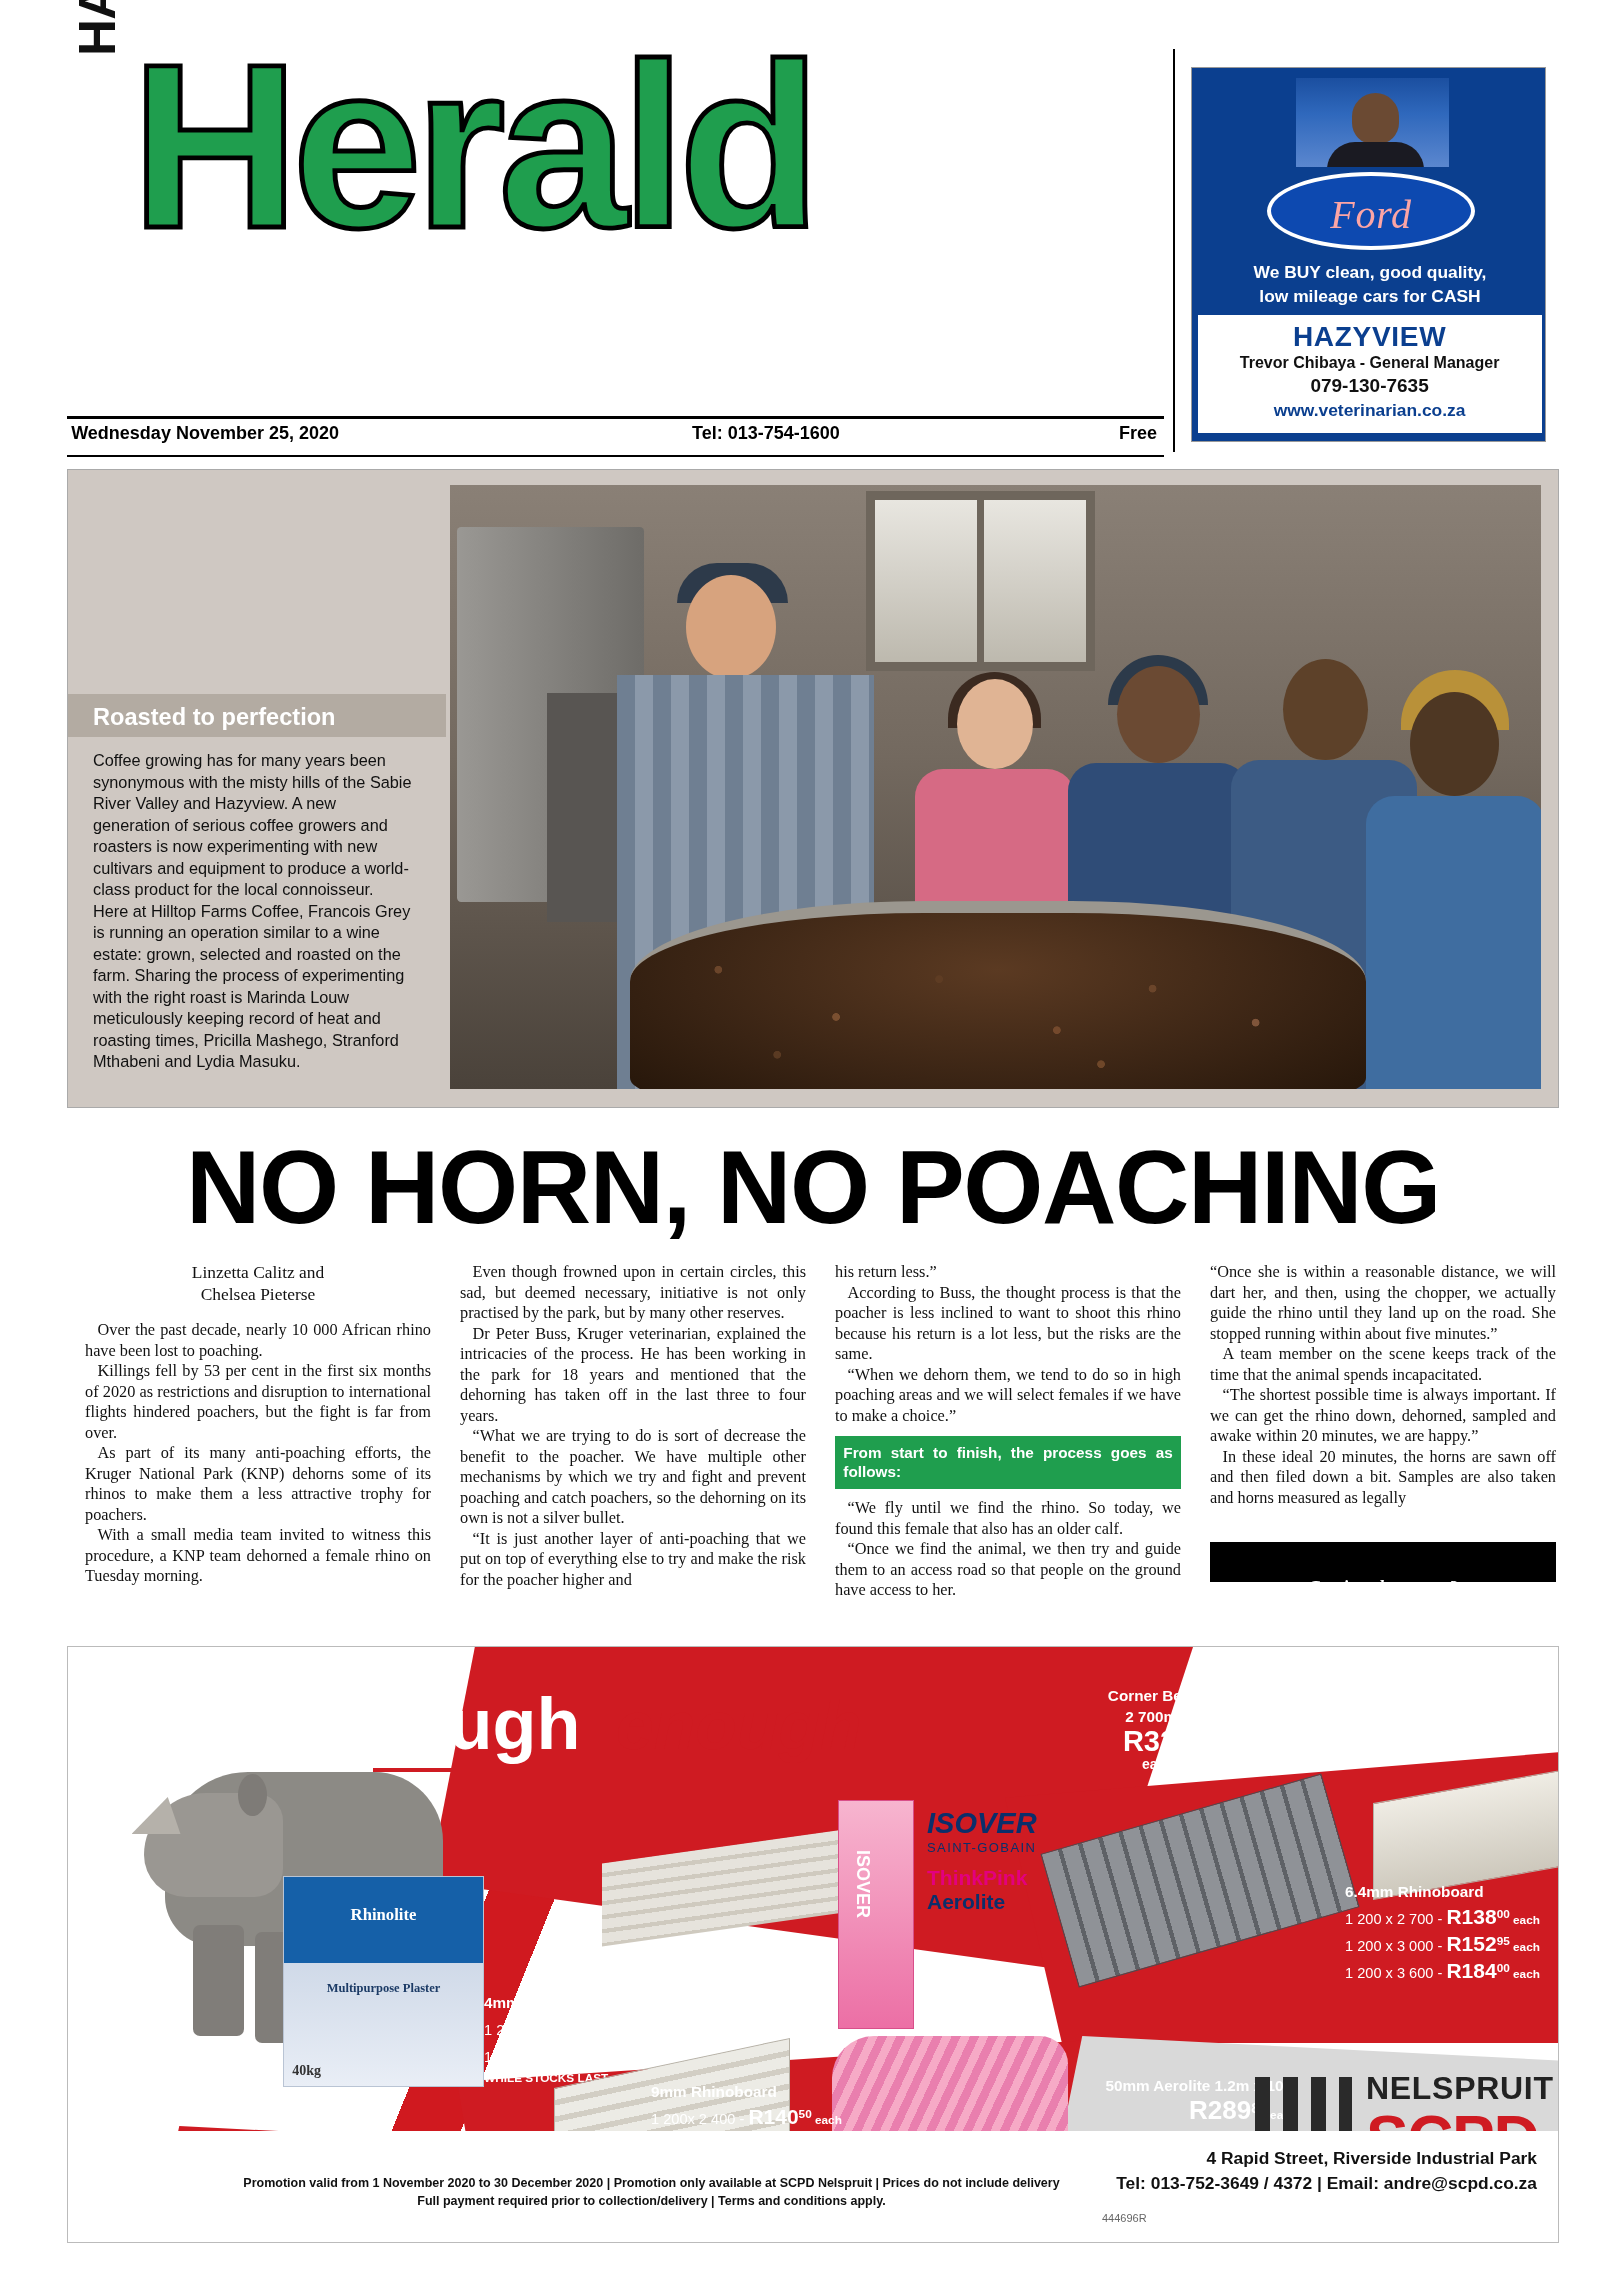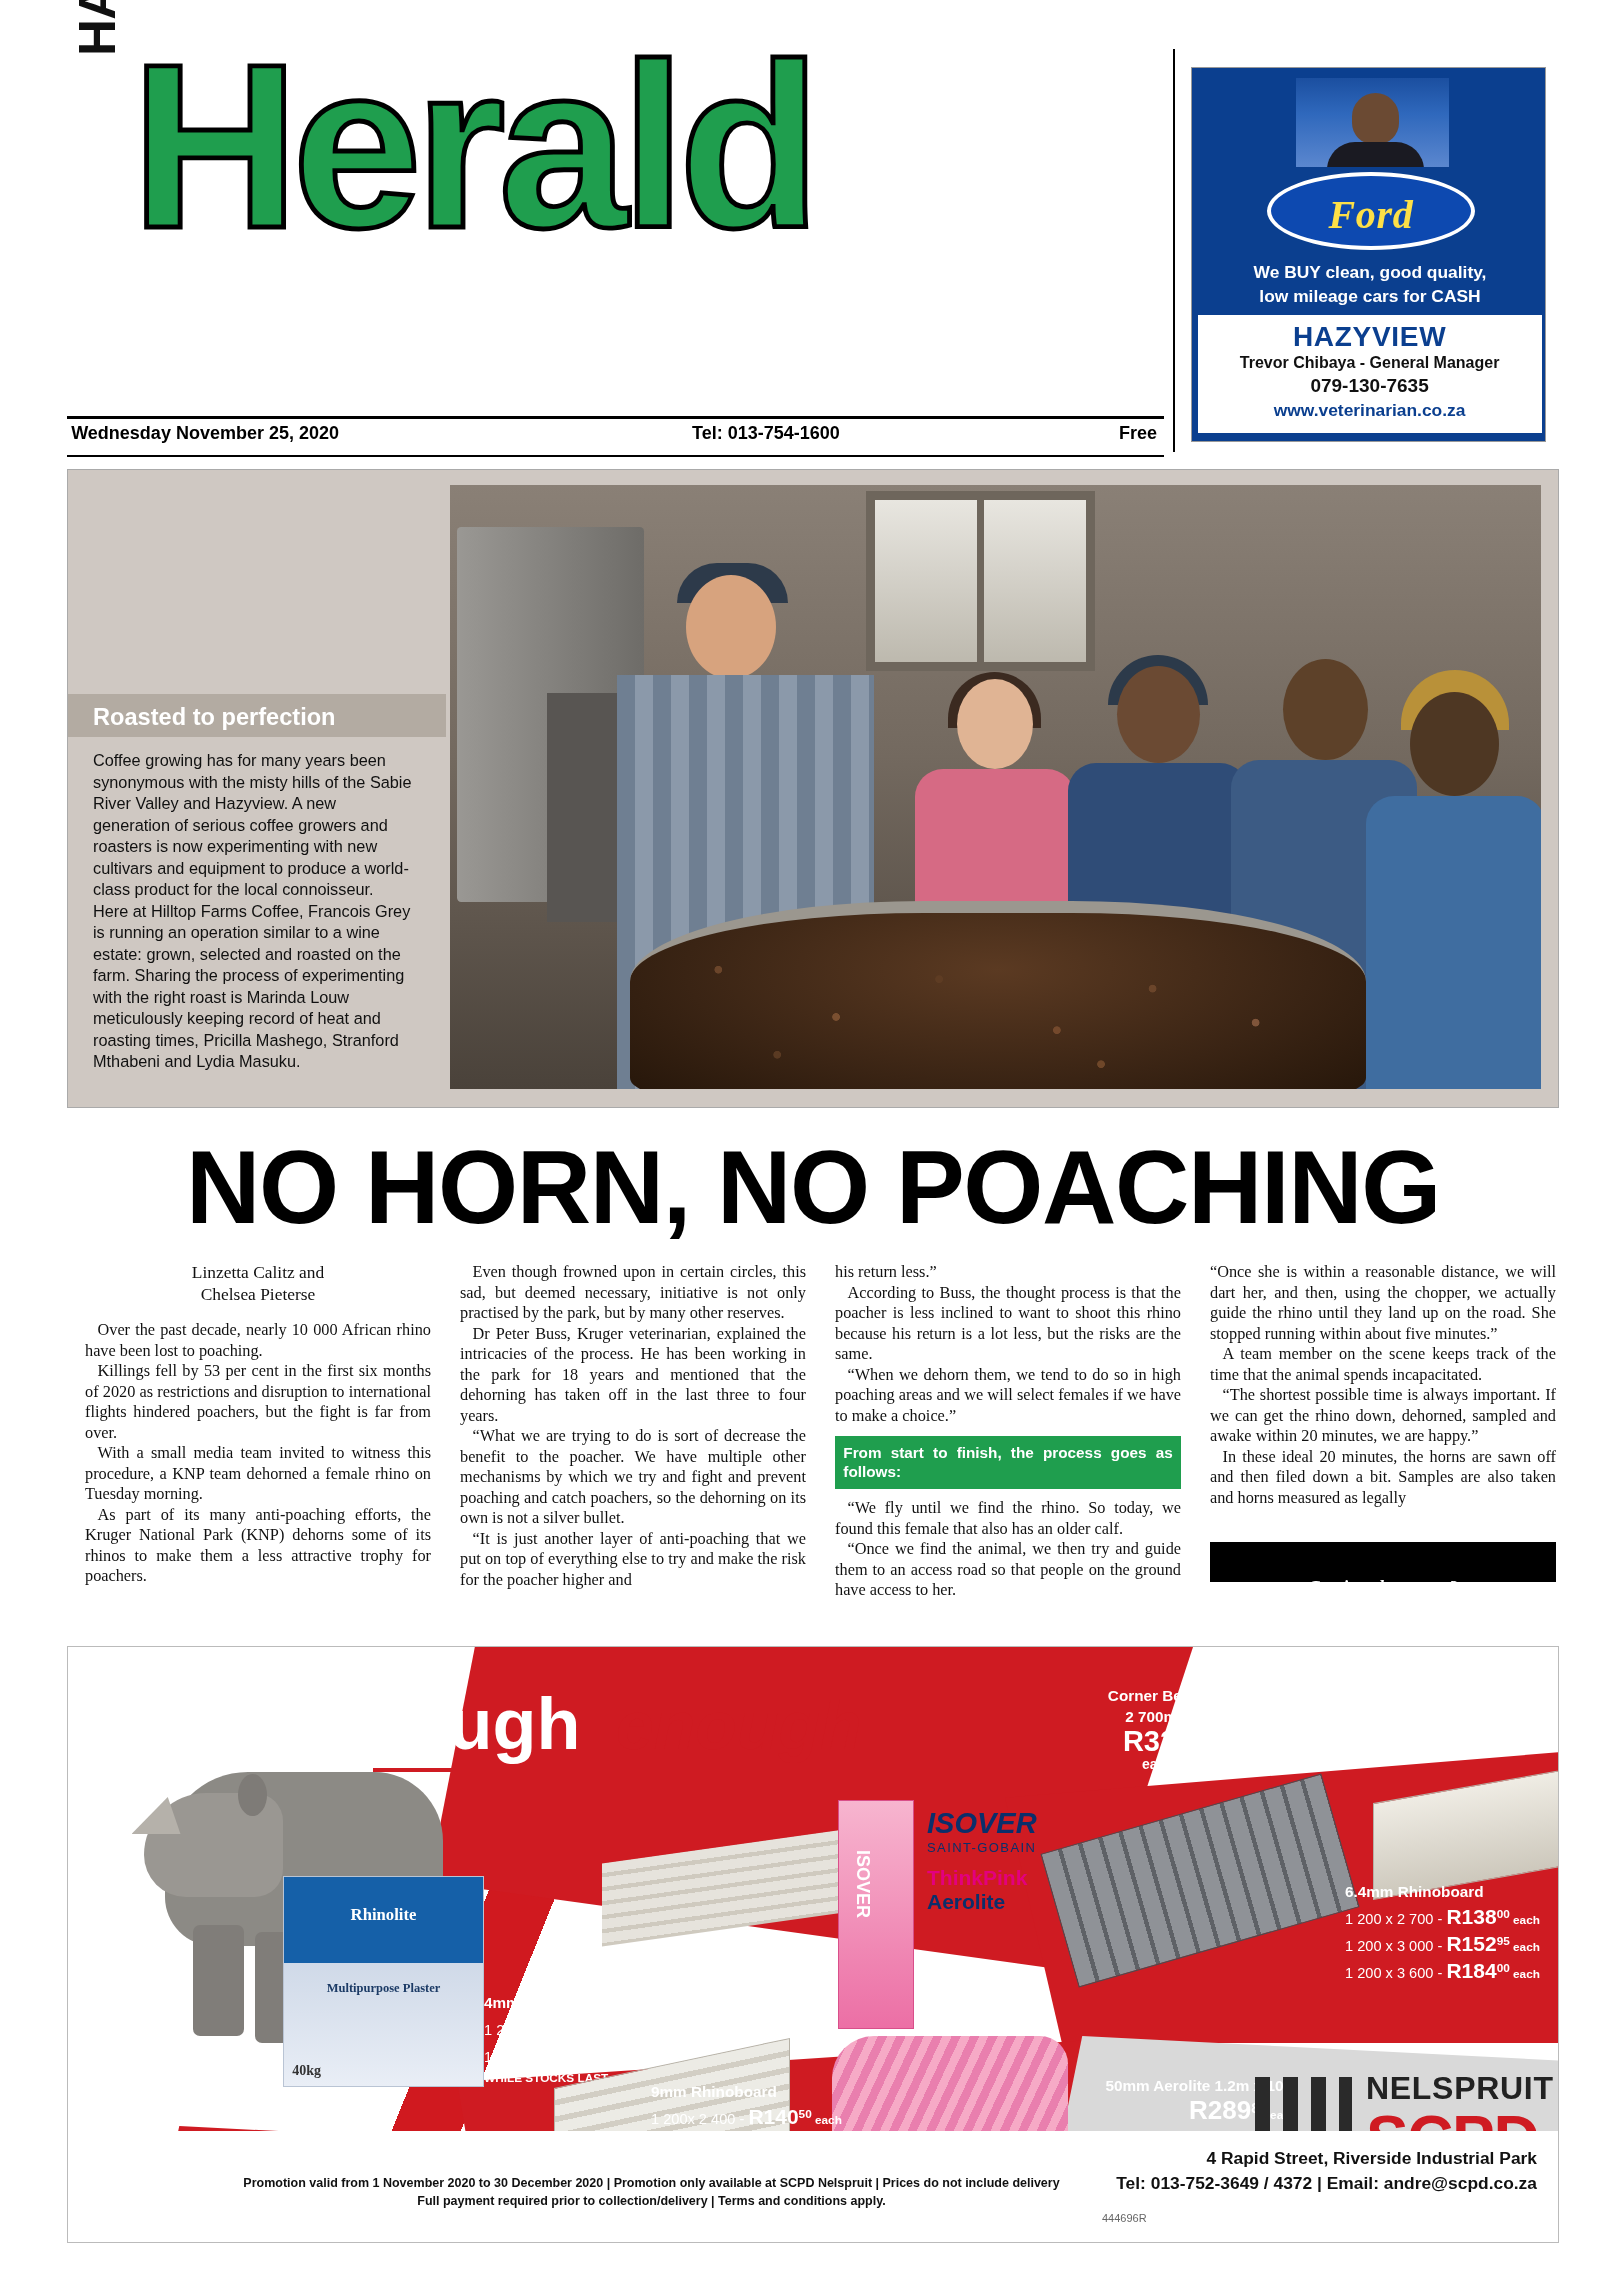--- a/index.html
+++ b/index.html
@@ -104,21 +104,21 @@
   .ford-body {
     position:absolute; left:30.5px; top:64px; width:97px; height:32px;
     background:#1a1a22; border-radius:28px 28px 0 0;
   }
   .ford-oval {
     position:absolute; left:75px; top:104px; width:208px; height:78px;
     background:#0d49b0; border:4.2px solid #ffffff; border-radius:50%/50%;
   }
   .ford-oval span {
     position:absolute; left:0; top:15.3px; width:100%;
-    text-align:center; color:#fde047; font-style:italic; font-weight:bold;
+    text-align:center; color:#fca5a5; font-style:italic; font-weight:normal;
     font-size:40px; font-family:"Liberation Serif", serif;
     letter-spacing:0.7px;
   }
   .ford-cash {
     position:absolute; left:7px; top:193px; width:342px;
     text-align:center; color:#fff; font-size:17.4px; font-weight:bold;
     line-height:23.6px;
   }
   .ford-white {
     position:absolute; left:5.6px; top:247px; width:344px; height:118px;
@@ -464,22 +464,22 @@
   </div>
 
   <div class="headline">NO HORN, NO POACHING</div>
 
   <div class="story">
     <div class="col c1">
       <div class="byline" style="white-space:pre-line">Linzetta Calitz and
 Chelsea Pieterse</div>
       <p>Over the past decade, nearly 10 000 African rhino have been lost to poaching.</p>
       <p>Killings fell by 53 per cent in the first six months of 2020 as restrictions and disruption to international flights hindered poachers, but the fight is far from over.</p>
+      <p>As part of its many anti-poaching efforts, the Kruger National Park (KNP) dehorns some of its rhinos to make them a less attractive trophy for poachers.</p>
       <p>With a small media team invited to witness this procedure, a KNP team dehorned a female rhino on Tuesday morning.</p>
-      <p>As part of its many anti-poaching efforts, the Kruger National Park (KNP) dehorns some of its rhinos to make them a less attractive trophy for poachers.</p>
     </div>
     <div class="col c2">
       <p>Even though frowned upon in certain circles, this sad, but deemed necessary, initiative is not only practised by the park, but by many other reserves.</p>
       <p>Dr Peter Buss, Kruger veterinarian, explained the intricacies of the process. He has been working in the park for 18 years and mentioned that the dehorning has taken off in the last three to four years.</p>
       <p>“What we are trying to do is sort of decrease the benefit to the poacher. We have multiple other mechanisms by which we try and fight and prevent poaching and catch poachers, so the dehorning on its own is not a silver bullet.</p>
       <p>“It is just another layer of anti-poaching that we put on top of everything else to try and make the risk for the poacher higher and</p>
     </div>
     <div class="col c3">
       <p class="noind">his return less.”</p>
       <p>According to Buss, the thought process is that the poacher is less inclined to want to shoot this rhino because his return is a lot less, but the risks are the same.</p>

